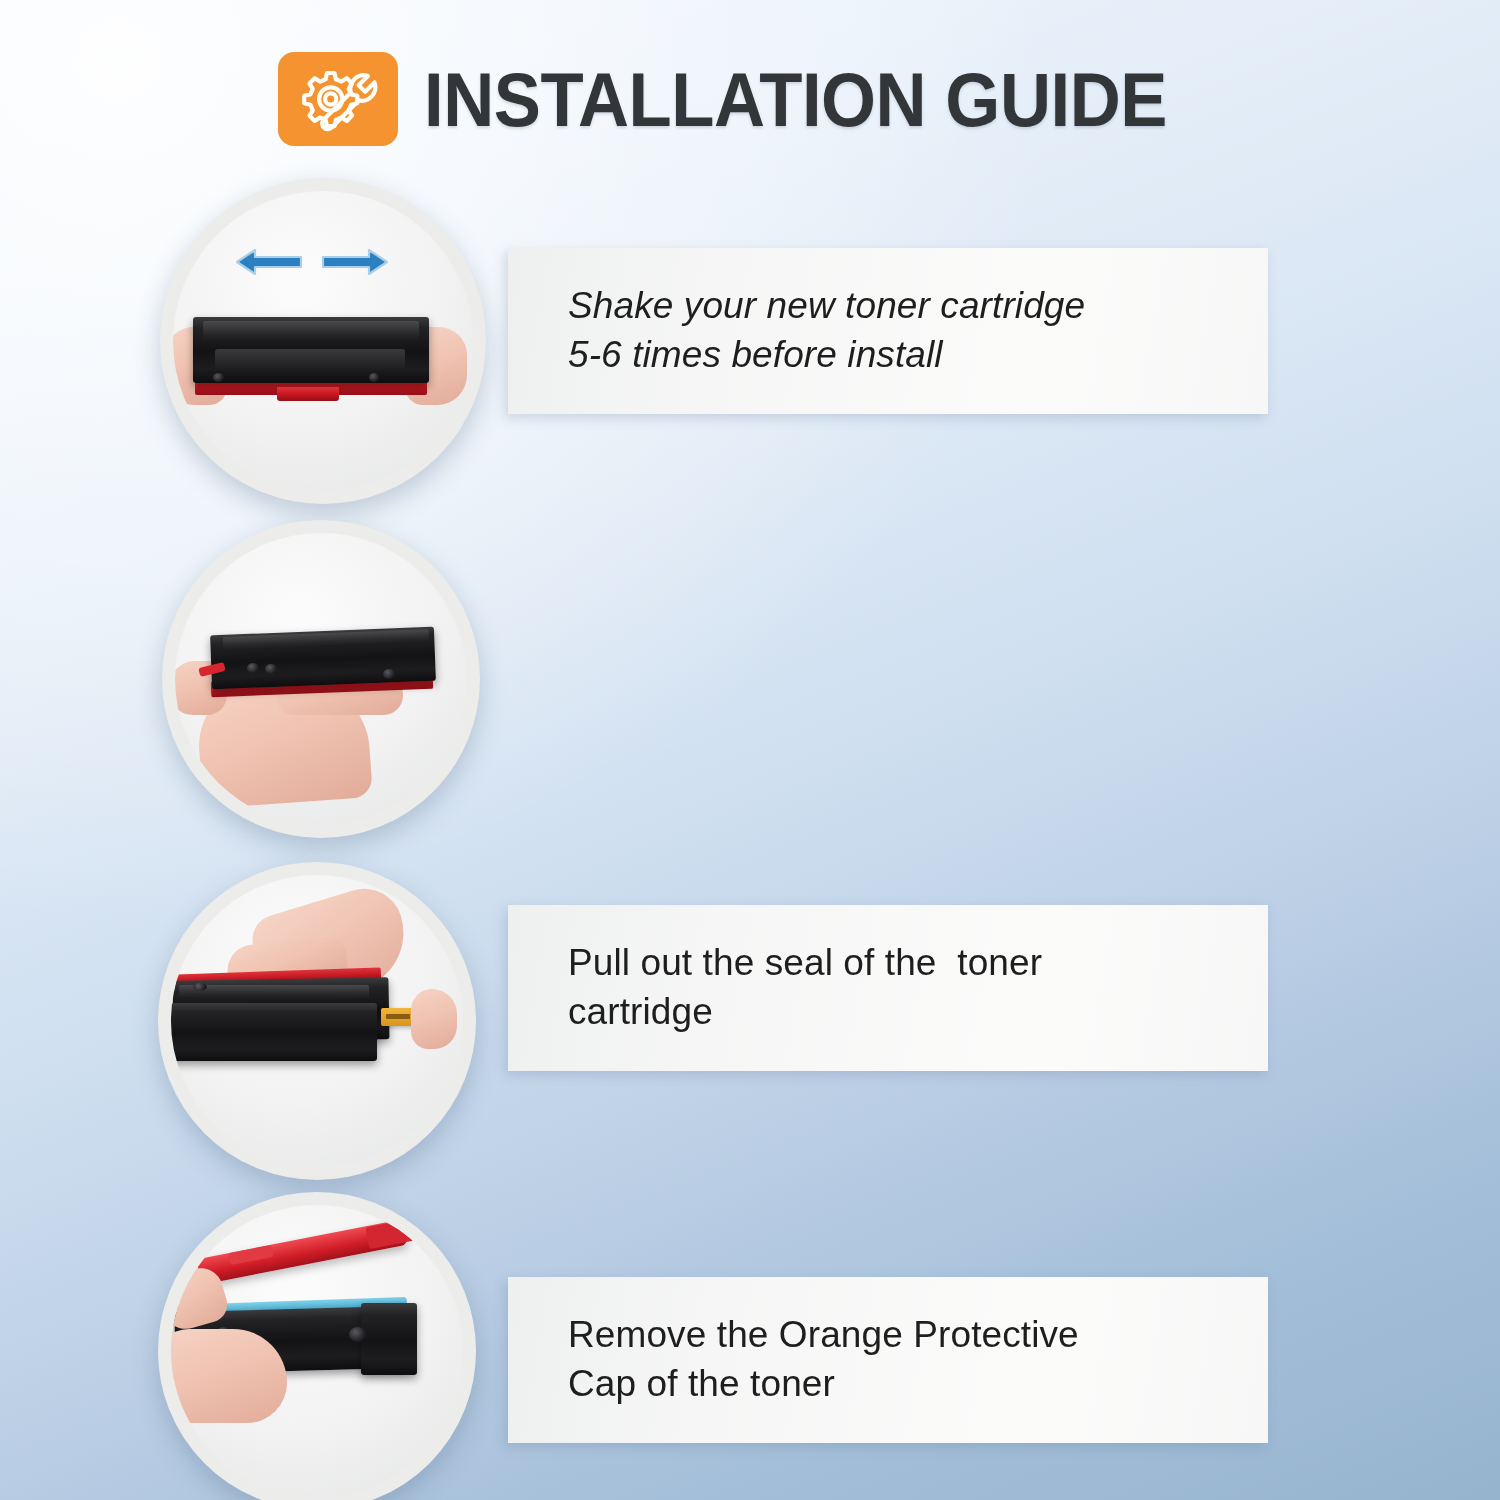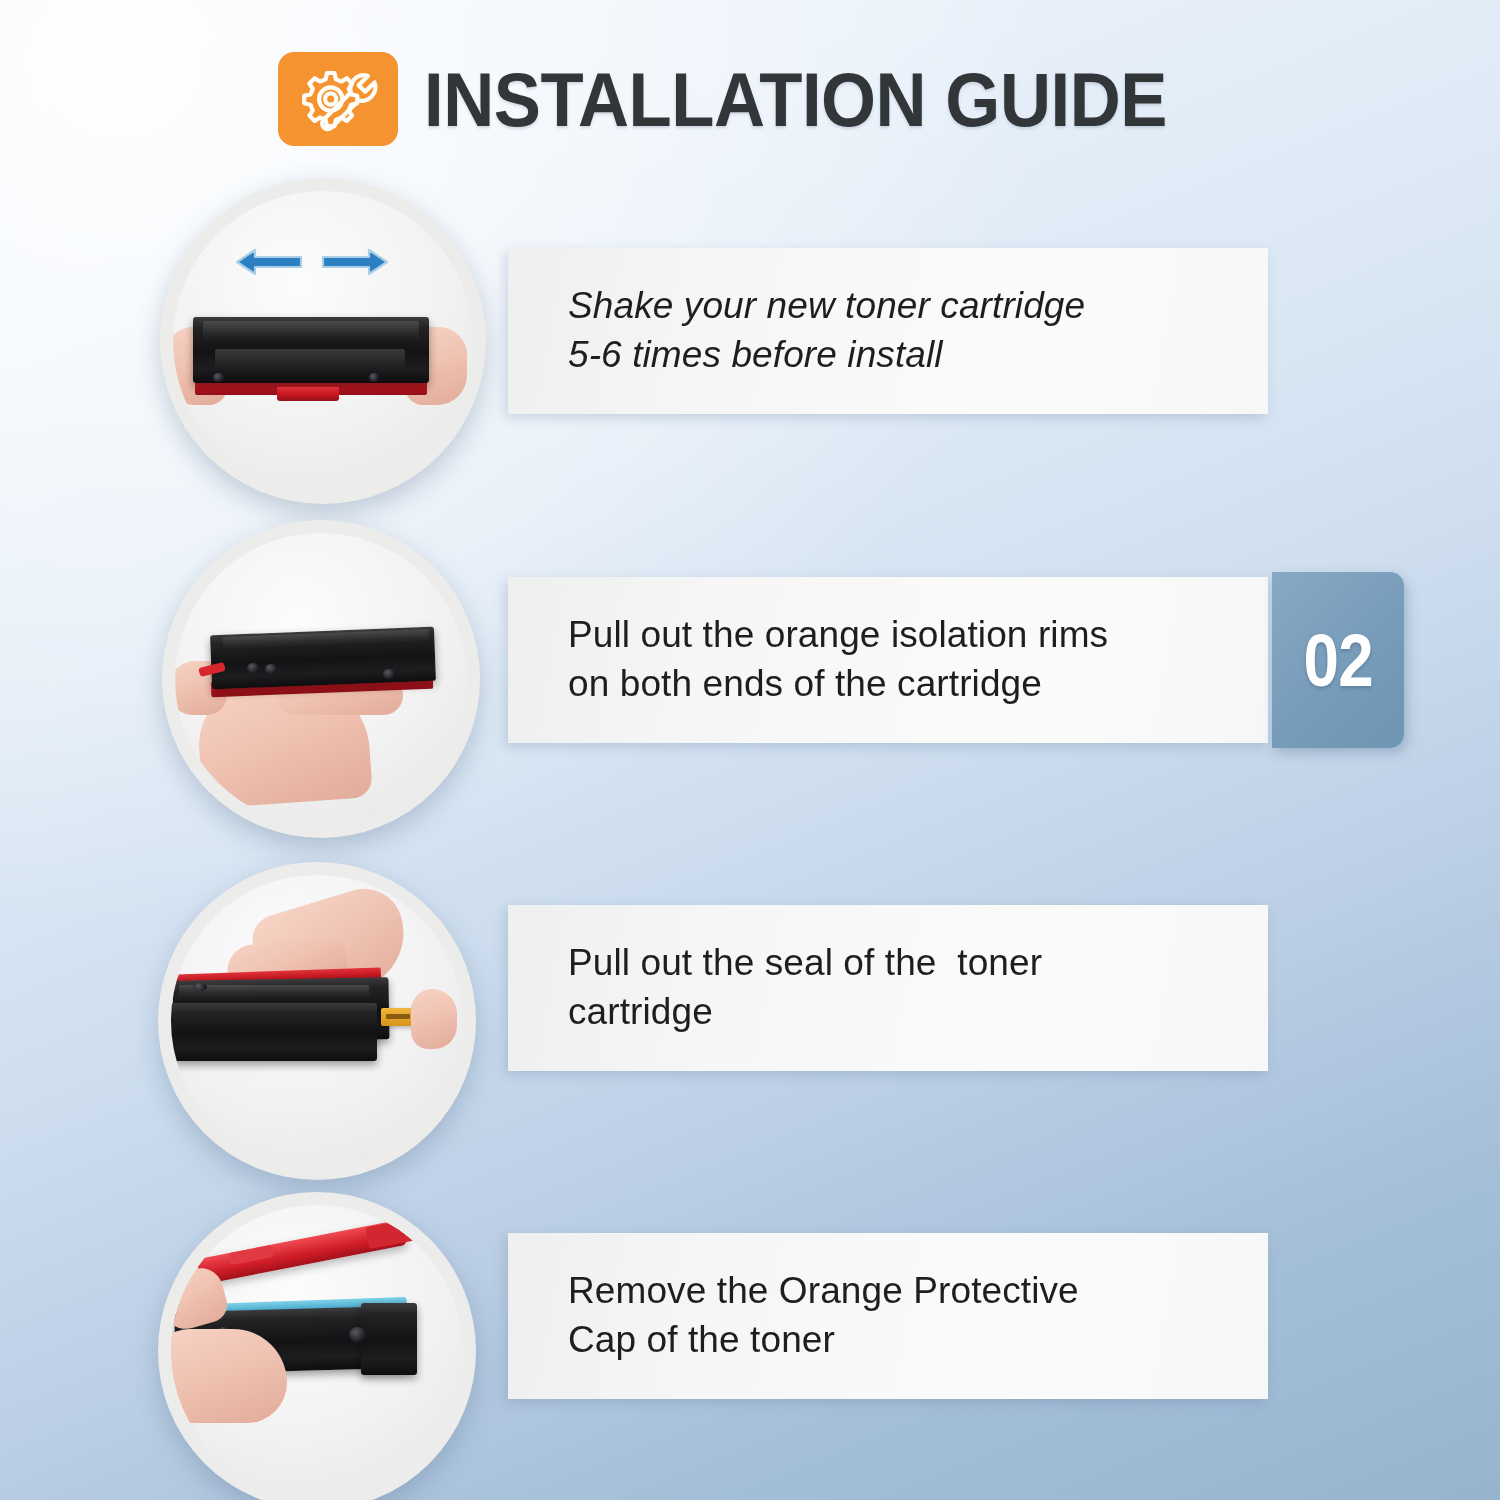--- a/index.html
+++ b/index.html
@@ -255,36 +255,29 @@
   </div>
 
   <div class="card" style="left:508px; top:243px; width:896px;font-style:italic;">
     <div class="card-body">
       <div class="card-text">Shake your new toner cartridge
 5-6 times before install</div>
     </div>
   </div>
 
   <div class="card" style="left:508px; top:572px; width:896px;">
-    <div class="card-body">
-      <div class="card-text">Pull out the orange isolation rims
-on both ends of the cartridge</div>
-    </div>
-    <div class="card-num">
-      <span>02</span>
-    </div>
   </div>
 
   <div class="card" style="left:508px; top:900px; width:896px;">
     <div class="card-body">
       <div class="card-text">Pull out the seal of the  toner
 cartridge</div>
     </div>
   </div>
 
-  <div class="card" style="left:508px; top:1228px; width:896px;">
+  <div class="card" style="left:508px; top:1272px; width:896px;">
     <div class="card-body">
       <div class="card-text">Remove the Orange Protective
 Cap of the toner</div>
     </div>
   </div>
 
 </div>
 
 </body></html>

